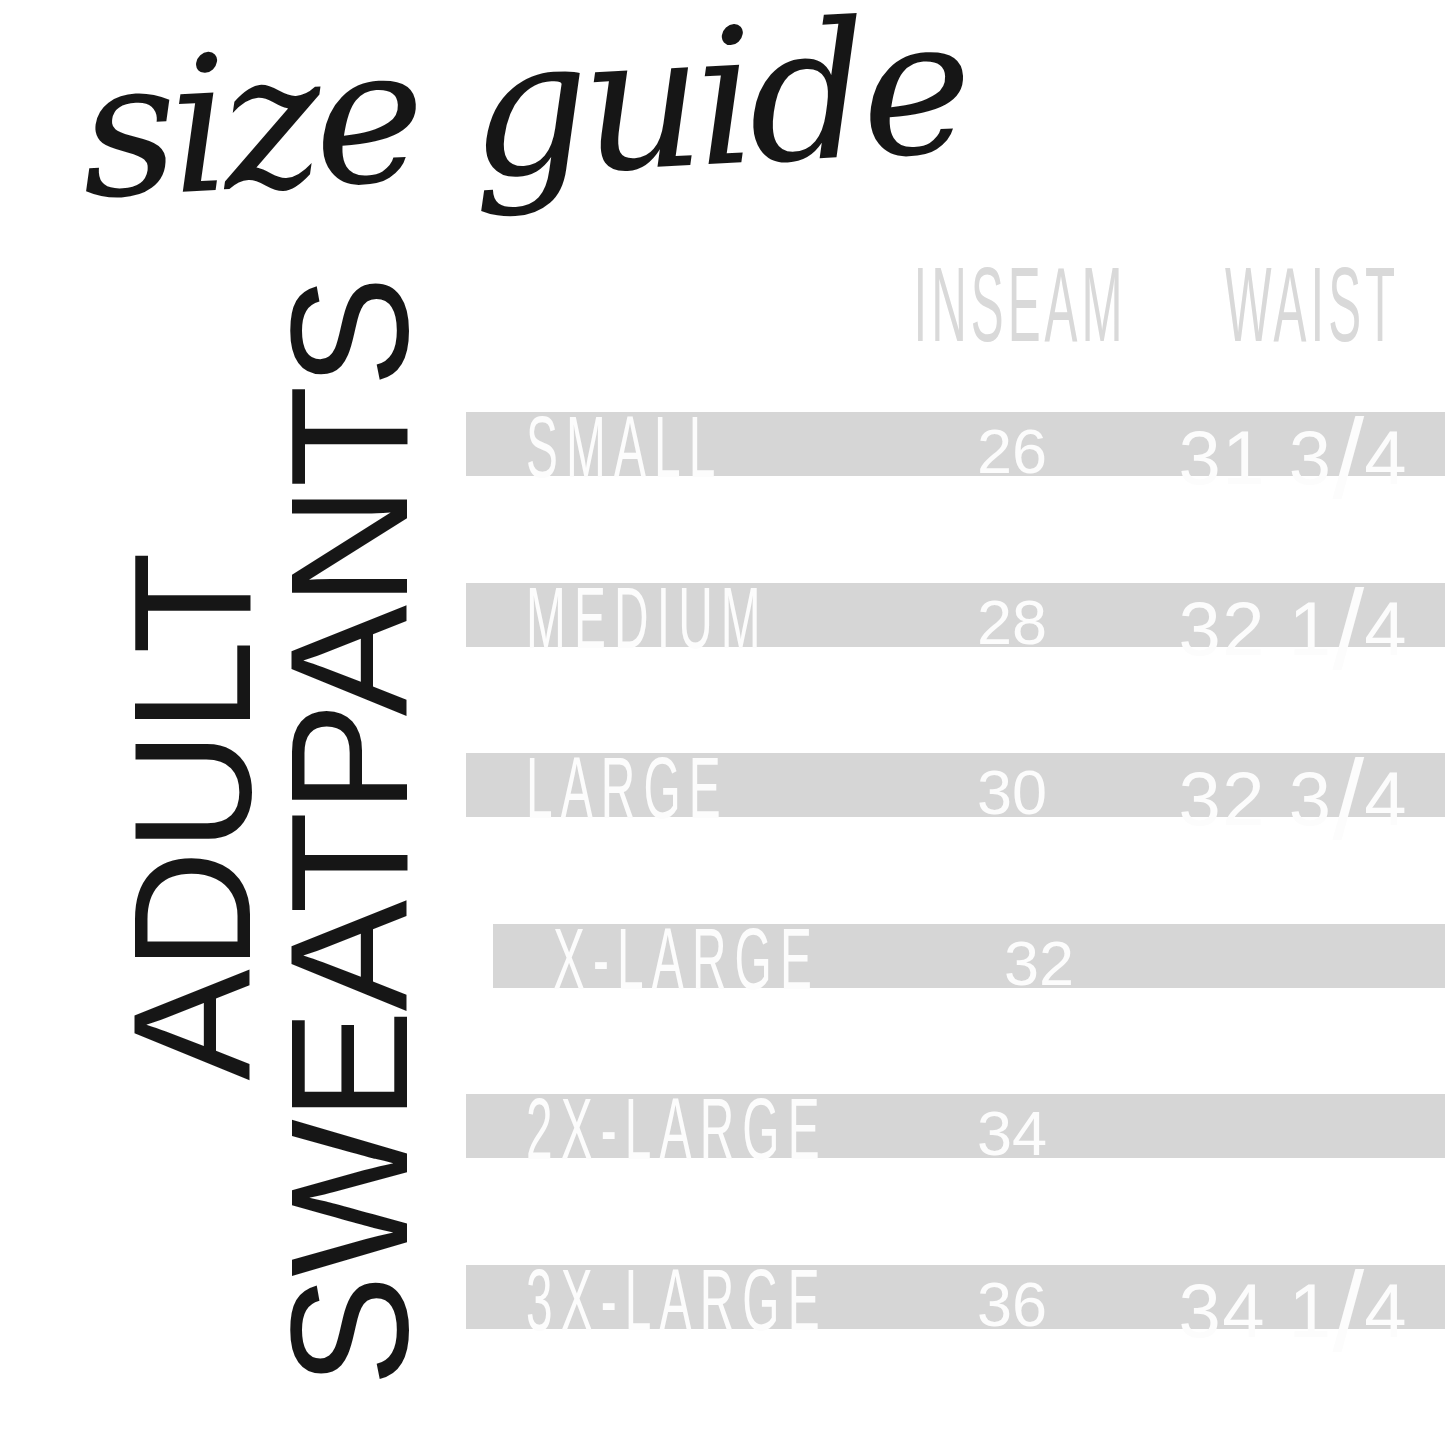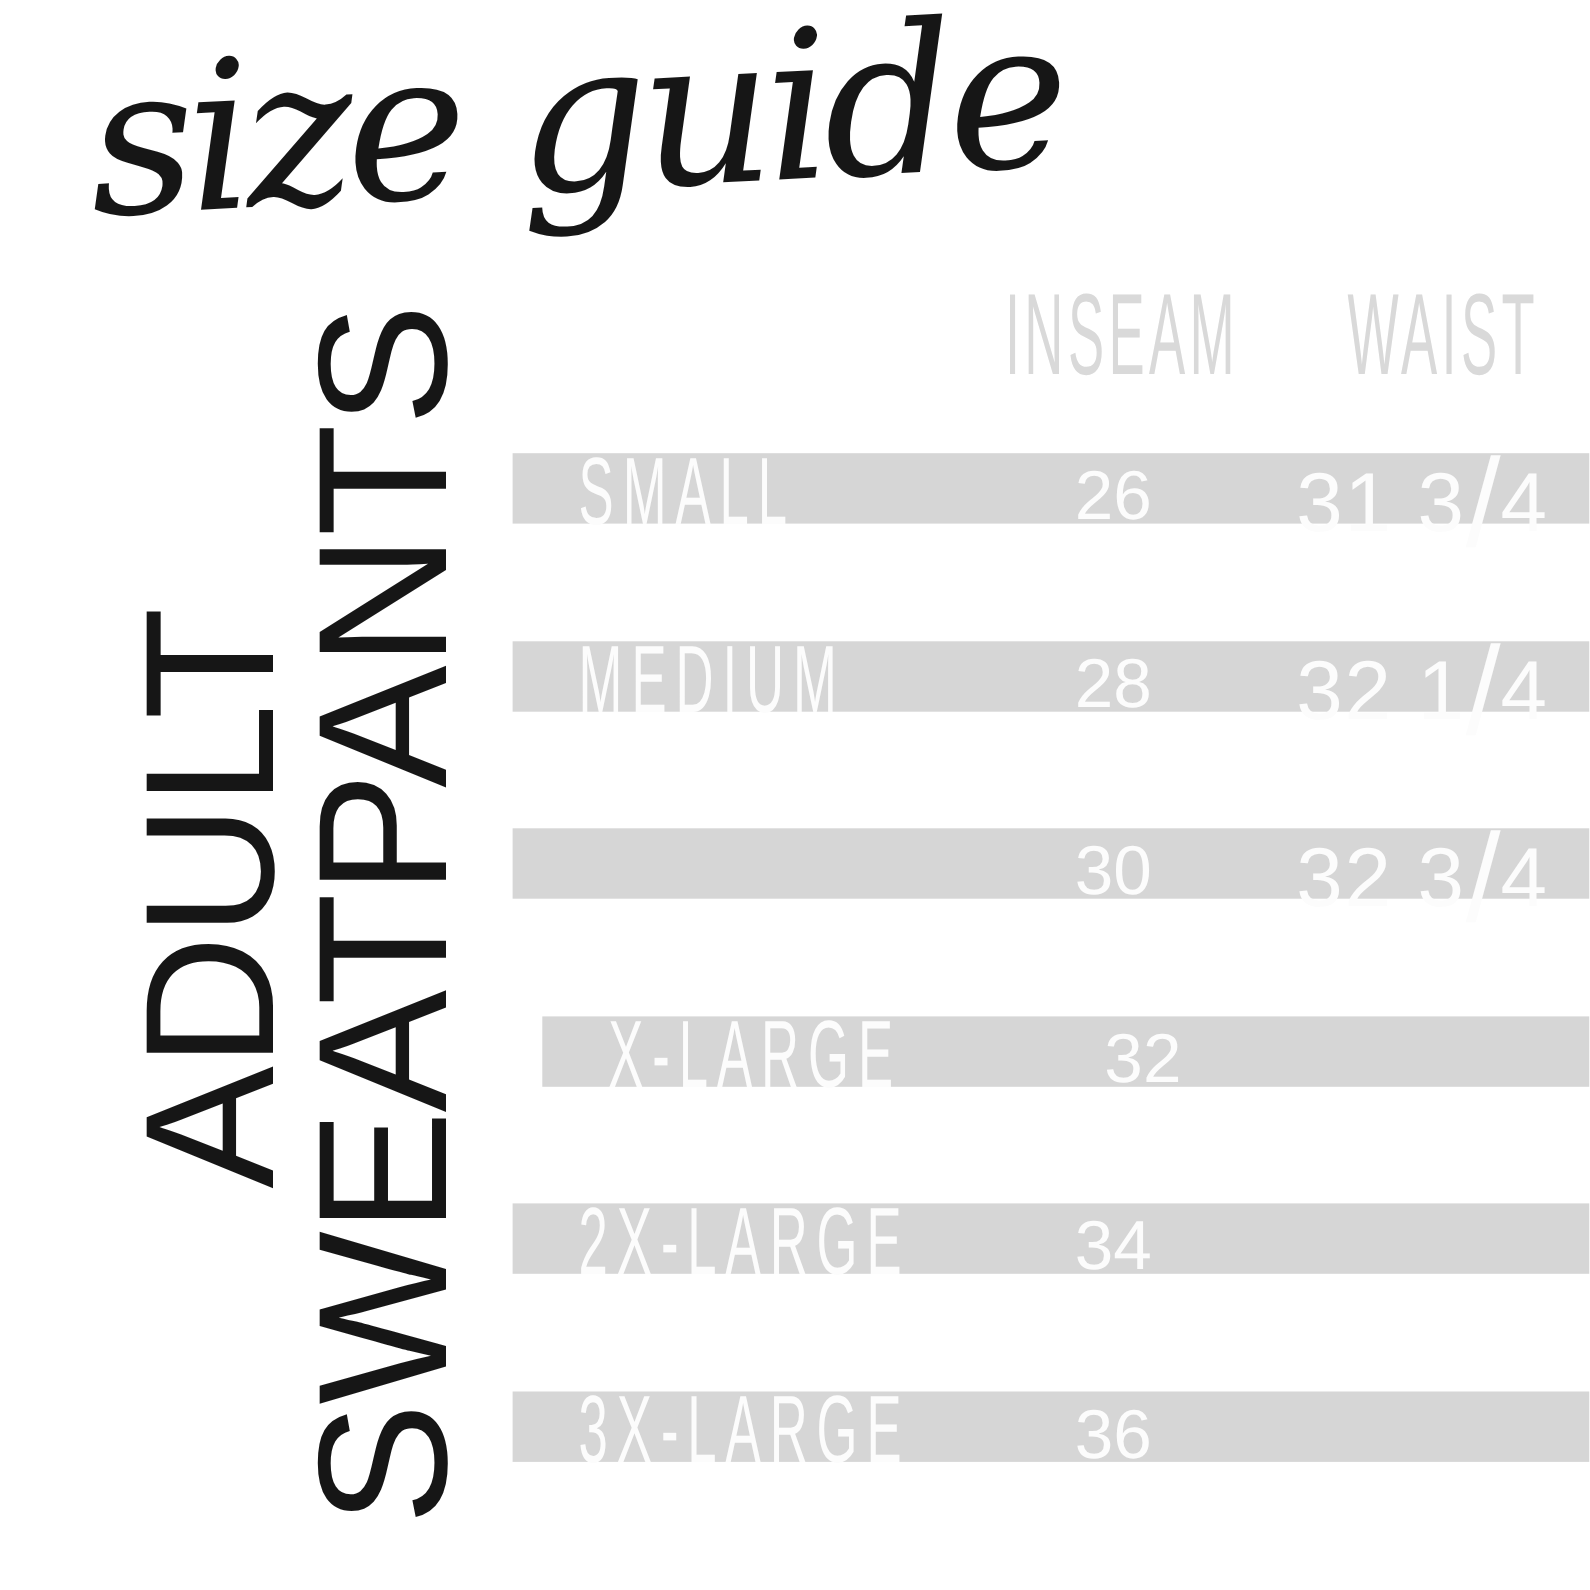--- a/index.html
+++ b/index.html
@@ -142,30 +142,32 @@
         <span class="cell-size"><span class="cond-l">SMALL</span></span>
         <span class="cell-inseam">26</span>
         <span class="cell-waist">31 3<span class="slash">/</span>4</span>
       </div>
       <div class="row" style="top: 582.5px;">
         <span class="cell-size"><span class="cond-l">MEDIUM</span></span>
         <span class="cell-inseam">28</span>
         <span class="cell-waist">32 1<span class="slash">/</span>4</span>
       </div>
       <div class="row" style="top: 753px;">
+        <span class="cell-size"><span class="cond-l">LARGE</span></span>
         <span class="cell-inseam">30</span>
         <span class="cell-waist">32 3<span class="slash">/</span>4</span>
       </div>
       <div class="row" style="top: 923.5px; margin-left: 27px;">
         <span class="cell-size"><span class="cond-l">X-LARGE</span></span>
         <span class="cell-inseam">32</span>
       </div>
       <div class="row" style="top: 1094px;">
         <span class="cell-size"><span class="cond-l">2X-LARGE</span></span>
         <span class="cell-inseam">34</span>
       </div>
       <div class="row" style="top: 1264.5px;">
         <span class="cell-size"><span class="cond-l">3X-LARGE</span></span>
         <span class="cell-inseam">36</span>
+        <span class="cell-waist">34 1<span class="slash">/</span>4</span>
       </div>
     </div>
 
 </div>
 
 </body></html>

